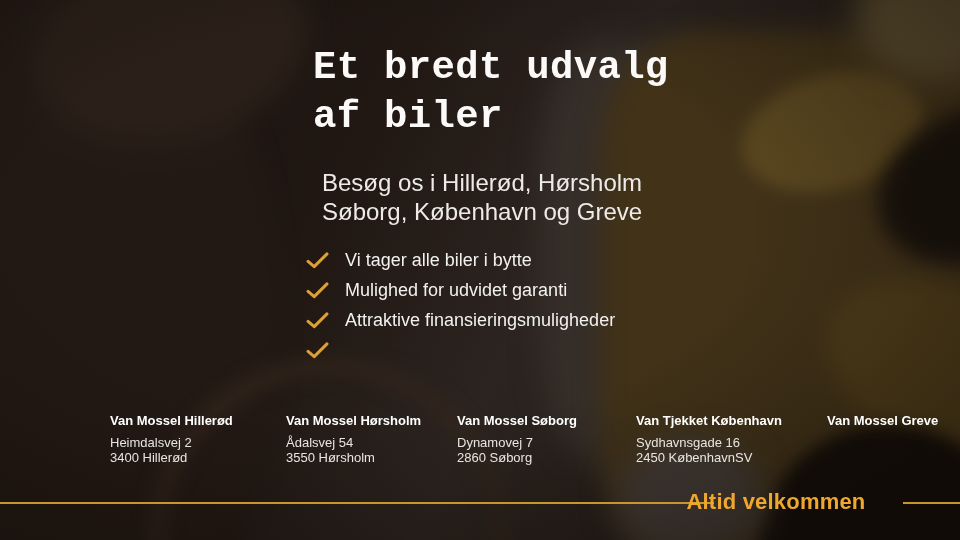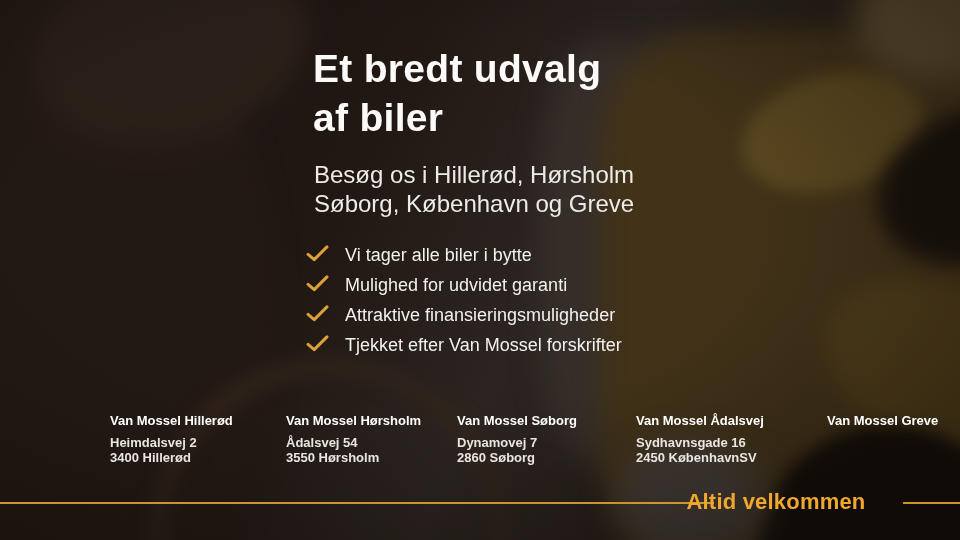--- a/index.html
+++ b/index.html
@@ -36,44 +36,44 @@
         background: radial-gradient(ellipse at 40% 42%, rgba(0,0,0,0) 45%, rgba(12,7,4,0.52) 100%); }
   .shade { position:absolute; inset:0; background: rgba(16,10,6,0.18); }
 
   
   .title {
     position: absolute; left: 313px; top: 44px;
     margin: 0; color: #fbfaf9;
     font-size: 39px; line-height: 49px; font-weight: 700;
     letter-spacing: 0.3px;
   }
-  .title span { display: block; }
+  .title span { display: block; font-family: Liberation Mono, monospace; }
   .subtitle {
     position: absolute; left: 314px; top: 160px;
-    margin: 0; color: #edeae7;
+    margin: 8px; color: #edeae7;
     font-size: 24px; line-height: 29px; font-weight: 400;
   }
   .subtitle span { display: block; }
 
   .checklist {
     position: absolute; left: 306px; top: 245px;
     margin: 0; padding: 0; list-style: none;
   }
   .check-row {
-    display: flex; align-items: flex-start; gap: 16px;
+    display: flex; align-items: center; gap: 16px;
     height: 30px; color: #f3f1ef; font-size: 18px;
   }
   .check-row svg { flex: 0 0 auto; }
 
   
   .locations { position: absolute; left: 0; top: 413px; width: 960px; height: 60px; margin-left: 23px; }
   .loc { position: absolute; top: 0; color: #ffffff; }
   .loc-name { font-size: 13px; font-weight: 700; margin-bottom: 7px; white-space: nowrap; }
   .loc-addr { font-size: 13px; line-height: 15px; color: #e9e5e1; white-space: nowrap; }
-  .loc-addr span { display: block; font-weight: bold; }
+  .loc-addr span { display: block; }
 
   
   .rule { position: absolute; top: 502px; height: 2px; background: var(--line-gold, #C9962E); }
   .rule-left  { left: 0; width: 714px; }
   .rule-right { left: 903px; width: 57px; }
   .tagline {
     position: absolute; left: 686px; top: 489px; width: 180px;
     text-align: center;
     color: var(--tagline-gold, #EFA72E);
     font-size: 22px; font-weight: 700; letter-spacing: 0.2px;
@@ -128,21 +128,20 @@
     <li class="check-row">
       <svg viewBox="0 0 24 18" width="23" height="17">
         <path d="M2 10 L8.5 15.5 L22 2" fill="none" stroke="var(--check-gold, #DDA038)" stroke-width="3.2" stroke-linecap="round" stroke-linejoin="round"></path>
       </svg>
       <span>Attraktive finansieringsmuligheder</span>
     </li>
     <li class="check-row">
       <svg viewBox="0 0 24 18" width="23" height="17">
         <path d="M2 10 L8.5 15.5 L22 2" fill="none" stroke="var(--check-gold, #DDA038)" stroke-width="3.2" stroke-linecap="round" stroke-linejoin="round"></path>
       </svg>
-      <span>Tjekket efter Van Mossel forskrifter</span>
     </li>
   </ul>
 
   <div class="locations">
     <div class="loc" style="left:87px">
       <div class="loc-name">Van Mossel Hillerød</div>
       <div class="loc-addr">
         <span>Heimdalsvej 2</span>
         <span>3400 Hillerød</span>
       </div>
@@ -155,21 +154,21 @@
       </div>
     </div>
     <div class="loc" style="left:434px">
       <div class="loc-name">Van Mossel Søborg</div>
       <div class="loc-addr">
         <span>Dynamovej 7</span>
         <span>2860 Søborg</span>
       </div>
     </div>
     <div class="loc" style="left:613px">
-      <div class="loc-name">Van Mossel Ådalsvej</div>
+      <div class="loc-name">Van Tjekket København</div>
       <div class="loc-addr">
         <span>Sydhavnsgade 16</span>
         <span>2450 KøbenhavnSV</span>
       </div>
     </div>
     <div class="loc" style="left:804px">
       <div class="loc-name">Van Mossel Greve</div>
     </div>
   </div>
 

